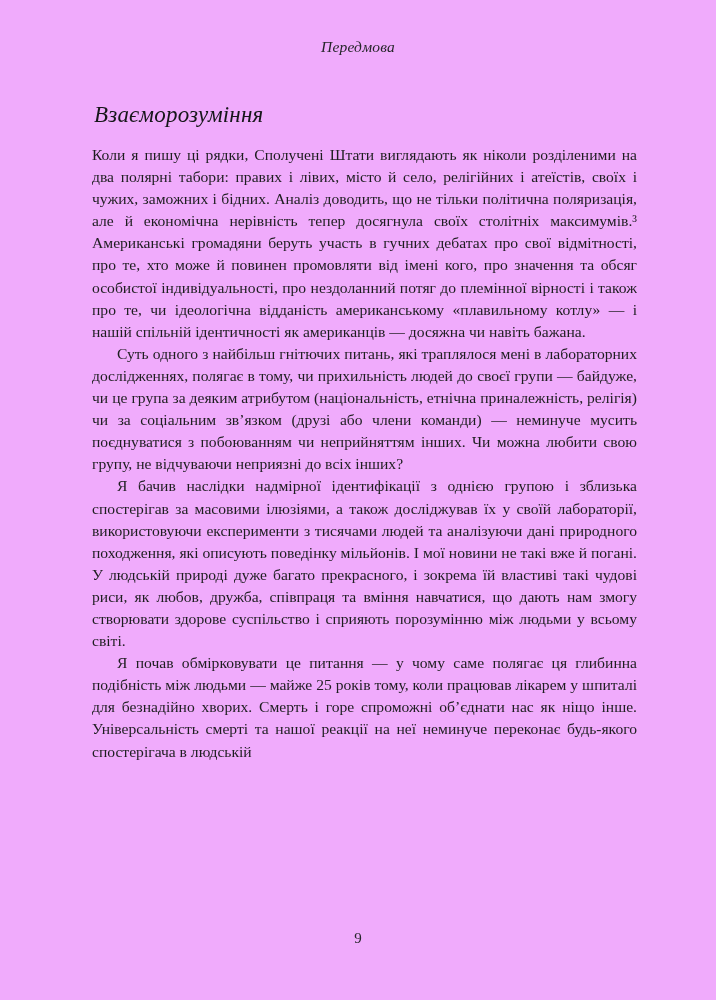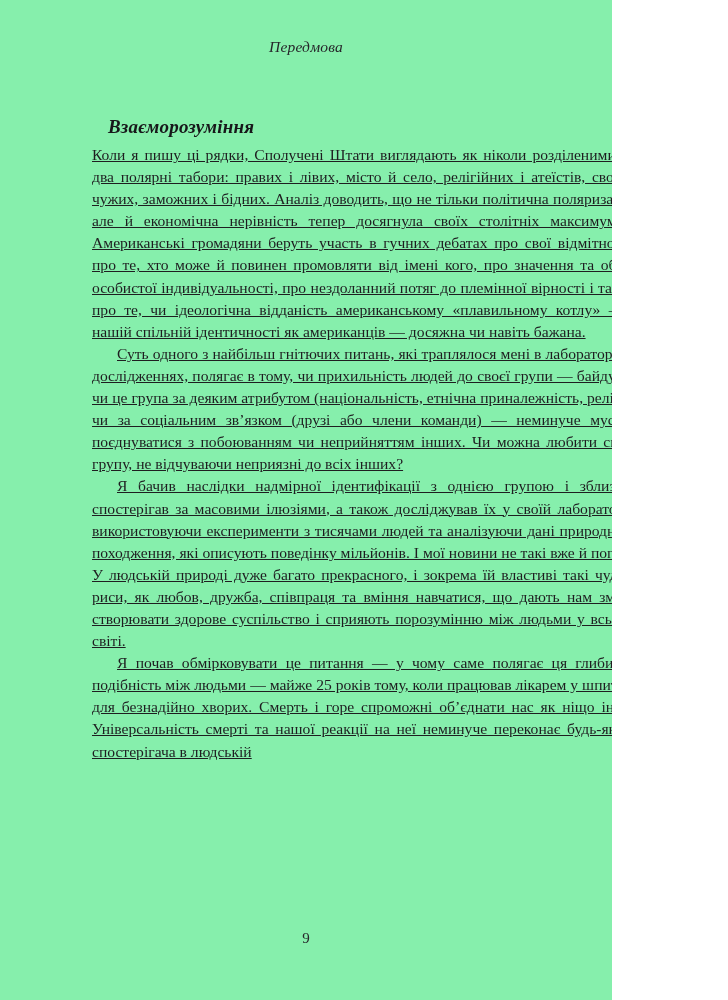--- a/index.html
+++ b/index.html
@@ -3,67 +3,66 @@
 <meta charset="utf-8">
 <style>
   * { box-sizing: border-box; }
   html, body {
     margin: 0;
     padding: 0;
     background: #ffffff;
   }
   .page {
     position: relative;
-    width: 612px;
+    width: 716px;
     height: 1000px;
-    background: #86efac;
+    background: #f0abfc;
     overflow: hidden;
     font-family: "Liberation Serif", "DejaVu Serif", serif;
     color: #1e1e20;
   }
   .running-head {
     position: absolute;
     top: 38px;
     left: 0;
     right: 0;
     text-align: center;
     font-style: italic;
     font-size: 15.5px;
     letter-spacing: 0.2px;
     color: #26262a;
   }
   .section-title {
     position: absolute;
     top: 100px;
     left: 92px;
-    margin: 16px;
+    margin: 2px;
     font-style: italic;
-    font-weight: bold;
-    font-size: 19px;
+    font-weight: normal;
+    font-size: 23px;
     letter-spacing: 0.2px;
     color: #17171a;
   }
   .body-text {
     position: absolute;
     top: 144px;
     left: 92px;
     width: 545px;
     max-height: 786px;
     overflow: hidden;
     text-align: justify;
     font-size: 15.6px;
     line-height: 22.1px;
     color: #1e1e20;
     hyphens: auto;
     -webkit-hyphens: auto;
   }
   .body-text p {
     margin: 0;
     padding: 0;
-    text-decoration: underline;
   }
   .body-text p.indent {
     text-indent: 25px;
   }
   .page-number {
     position: absolute;
     top: 930px;
     left: 0;
     right: 0;
     text-align: center;

